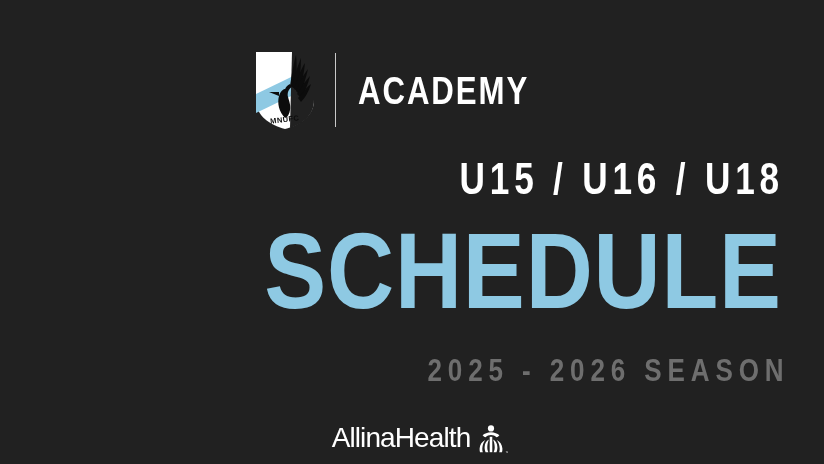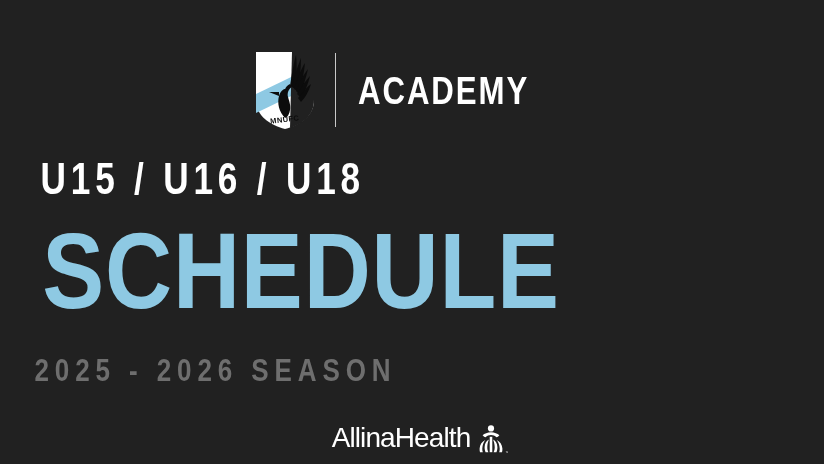--- a/index.html
+++ b/index.html
@@ -57,21 +57,21 @@
     transform: scaleX(0.80);
     transform-origin: left center;
     white-space: nowrap;
     font-family: "Liberation Sans Narrow", "Liberation Sans", sans-serif;
   }
 
   
   .title-block {
     display: flex;
     flex-direction: column;
-    align-items: flex-start;
+    align-items: flex-end;
     width: 100%;
     margin-top: 21px;
   }
 
   .age-groups {
     color: #ffffff;
     font-size: 44px;
     font-weight: 700;
     letter-spacing: 6px;
     line-height: 1;

